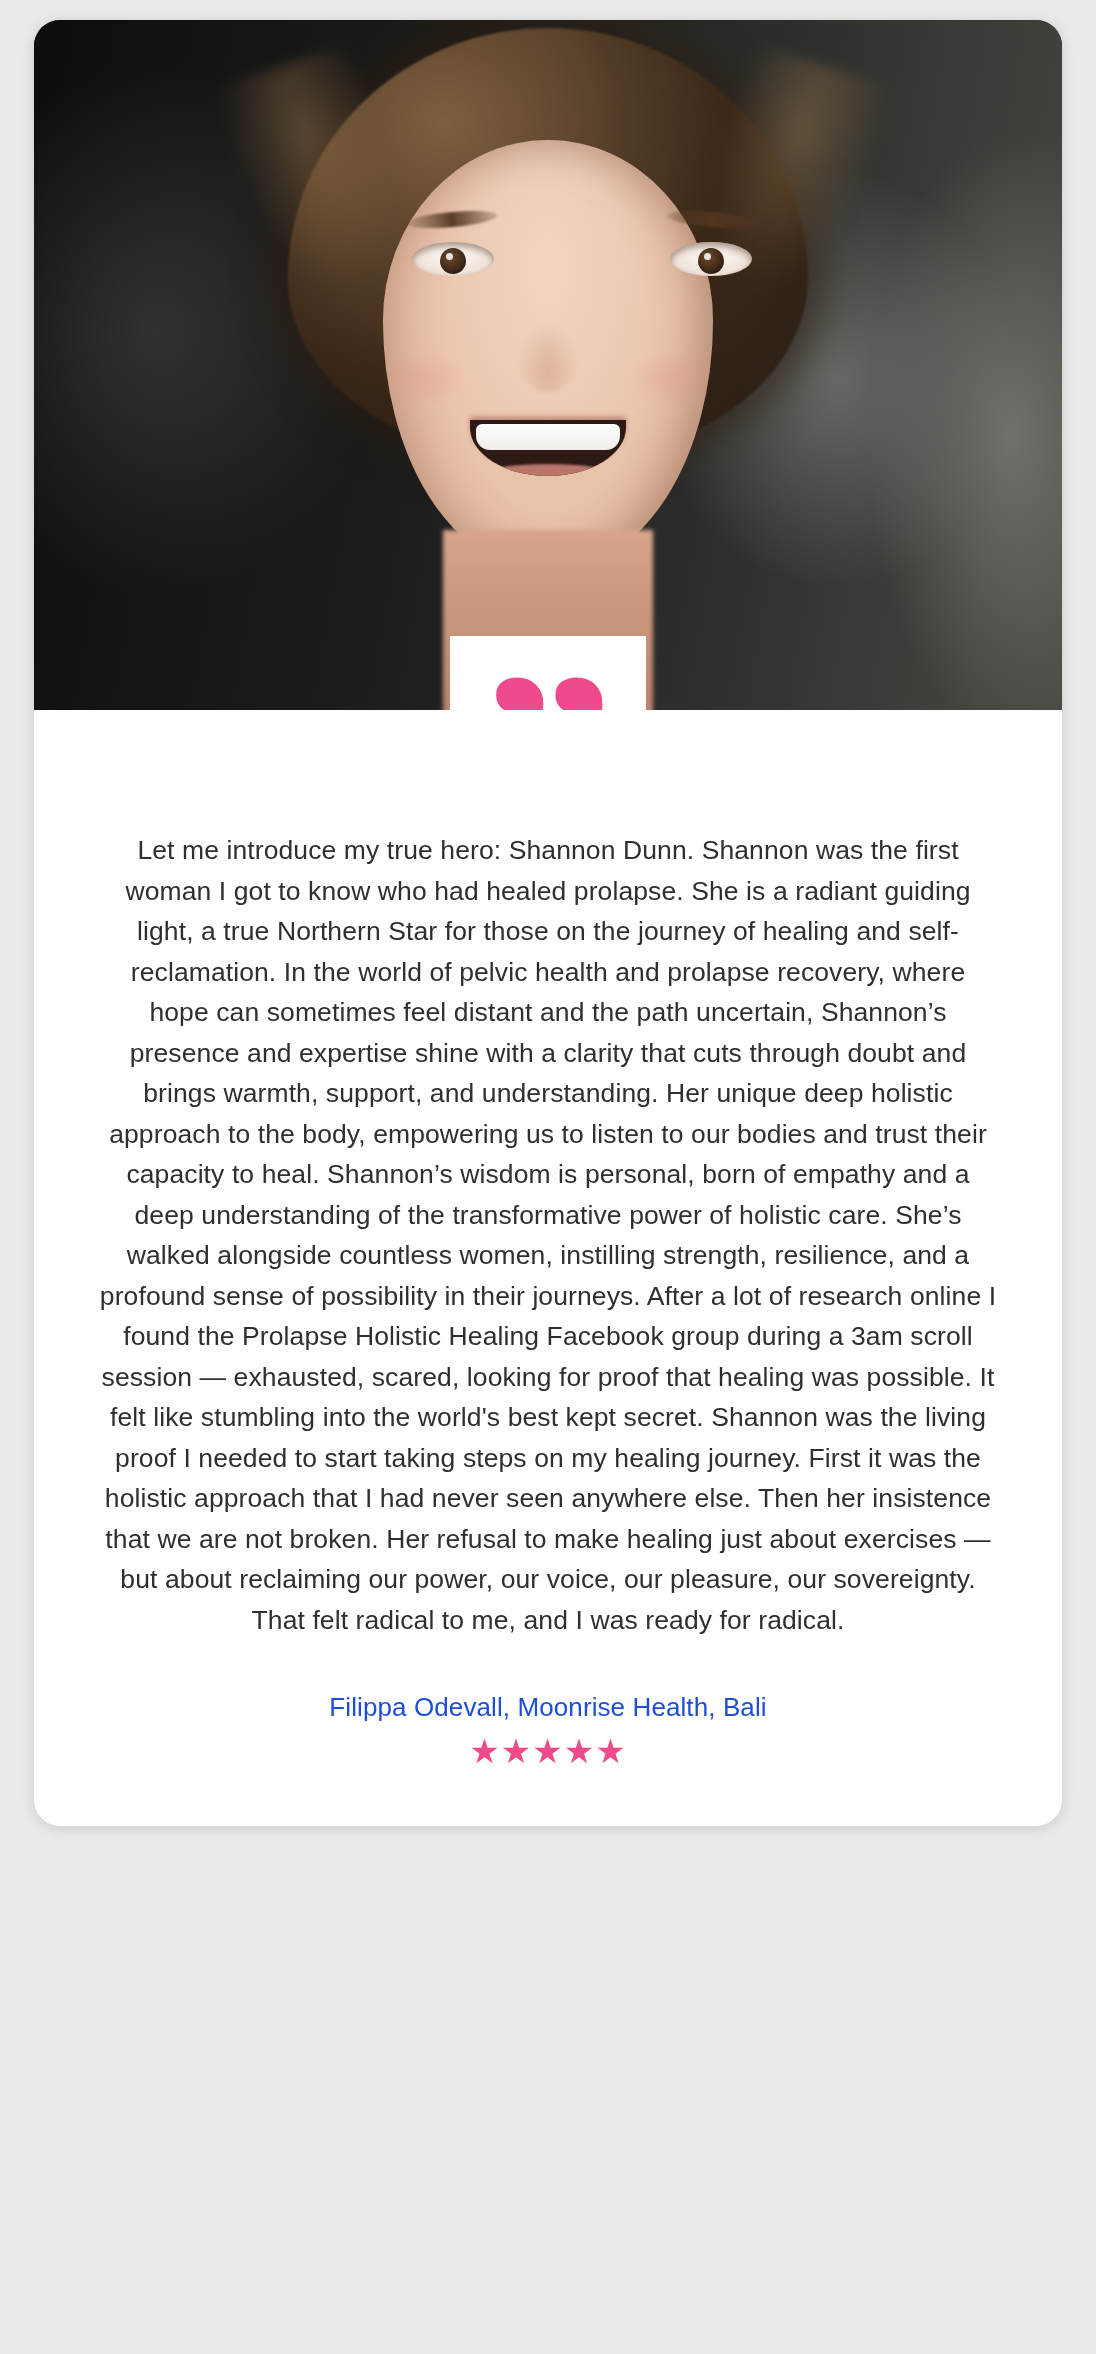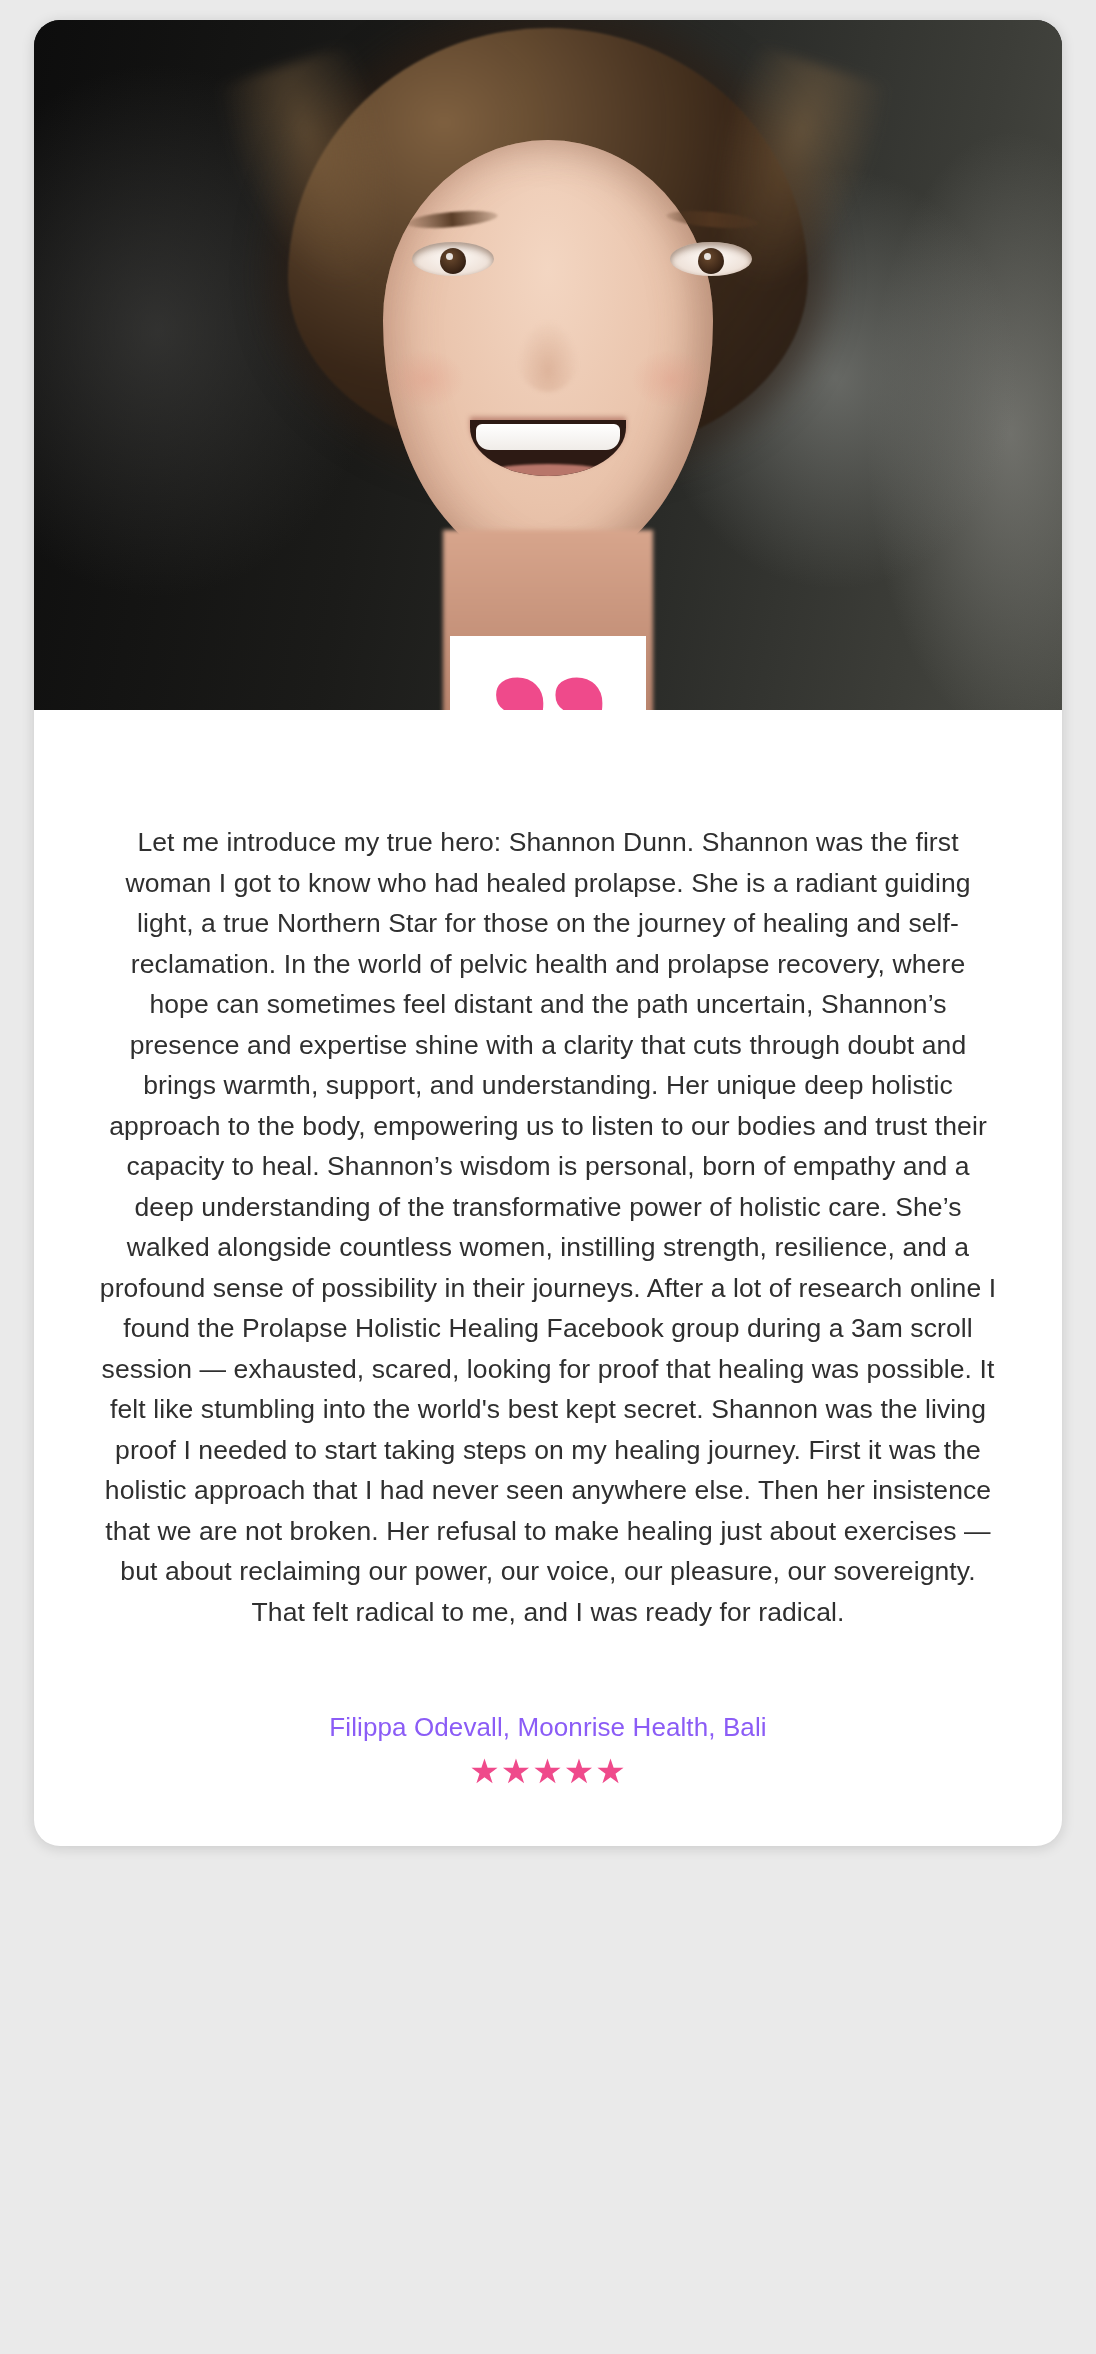--- a/index.html
+++ b/index.html
@@ -217,28 +217,28 @@
 
   
   .card-body {
     padding: 112px 54px 56px 54px;
     text-align: center;
   }
   .quote-text {
     font-size: 26.5px;
     line-height: 40.5px;
     color: #2f2f2f;
-    margin: 0 auto;
+    margin: 8px auto;
     max-width: 900px;
     letter-spacing: 0.1px;
   }
   .attribution {
-    margin-top: 80px;
+    margin-top: 52px;
     font-size: 26px;
-    color: #8b5cf6;
+    color: #1d4ed8;
     letter-spacing: 0.1px;
   }
   .stars {
     margin-top: 10px;
     color: #ef4a8b;
     font-size: 34px;
     letter-spacing: 1px;
     line-height: 1.1;
   }
 </style>

